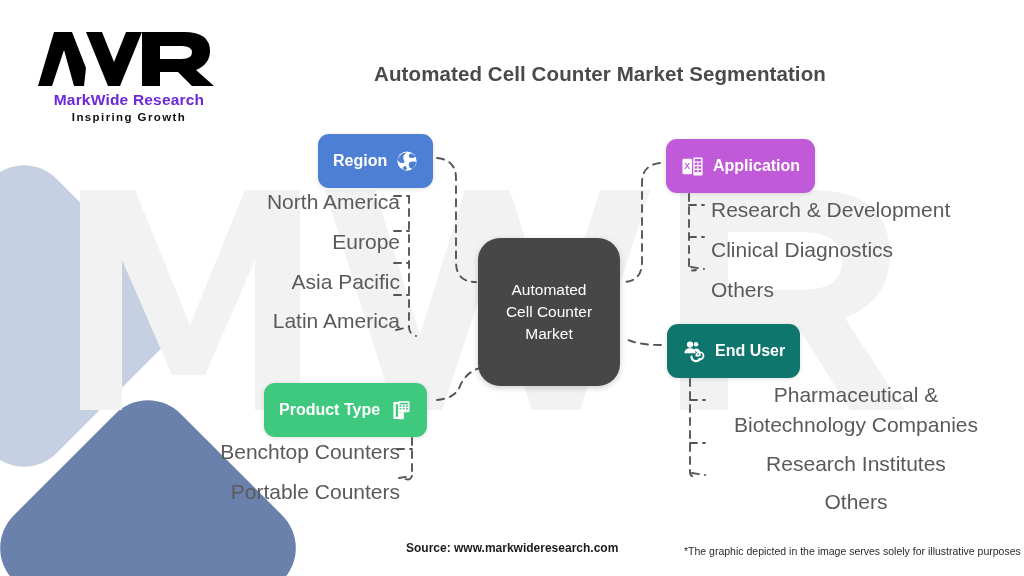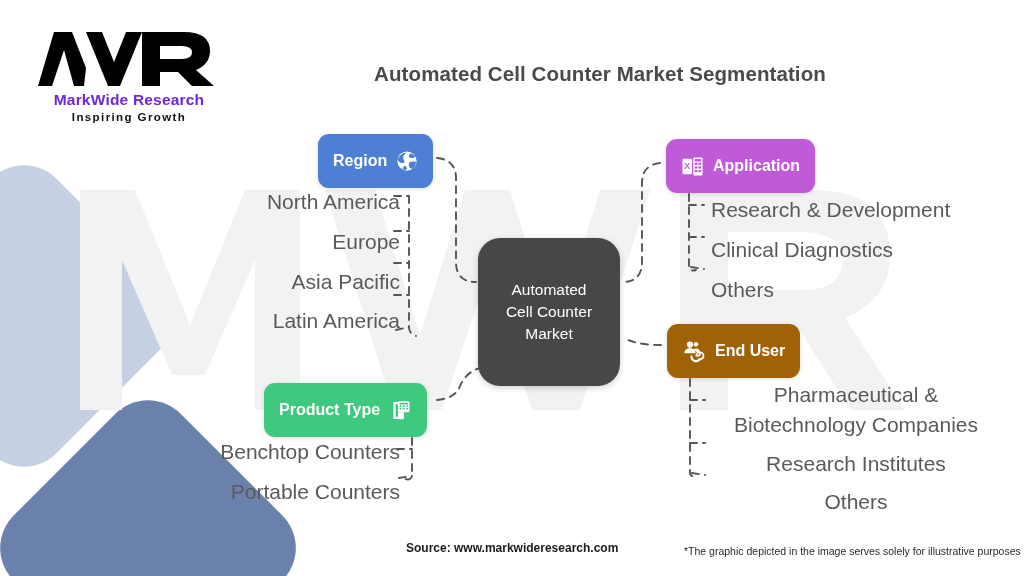--- a/index.html
+++ b/index.html
@@ -132,21 +132,21 @@
     font-weight: bold;
     white-space: nowrap;
     box-shadow: 0 1px 4px rgba(0,0,0,.13);
   }
   .badge .b-label { line-height: 1; }
   .badge .b-icon { display: flex; align-items: center; }
 
   #badge-region      { left: 318px; top: 134px; background: #4d80d4; }
   #badge-application { left: 666px; top: 139px; background: #c15ad8; }
   #badge-product     { left: 264px; top: 383px; background: #3fc97f; }
-  #badge-enduser     { left: 667px; top: 324px; background: #a16207; }
+  #badge-enduser     { left: 667px; top: 324px; background: #0f766e; }
 
   
   .leaf-list { position: absolute; }
   .leaf {
     color: #5a5a5a;
     font-size: 21px;
     line-height: 1.42;
     white-space: nowrap;
   }
   .leaf.wrap { white-space: normal; }

